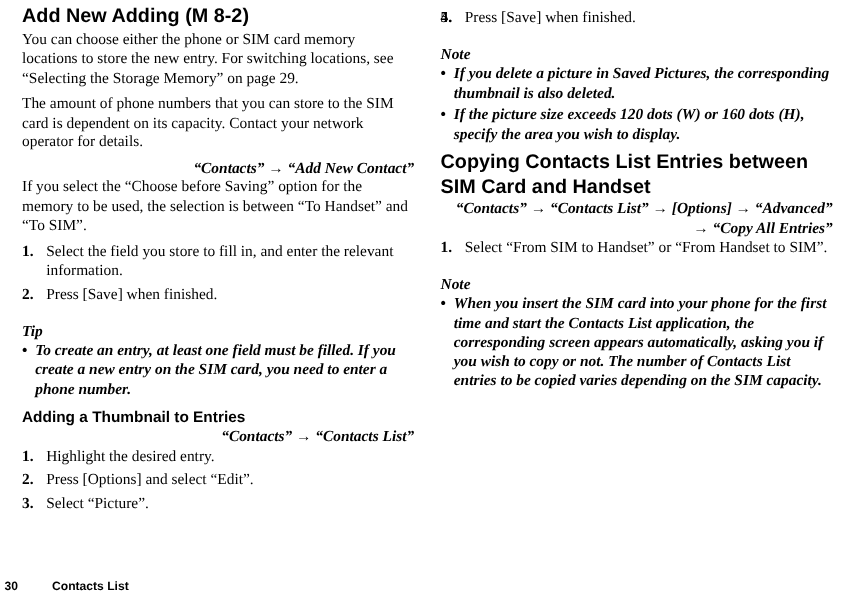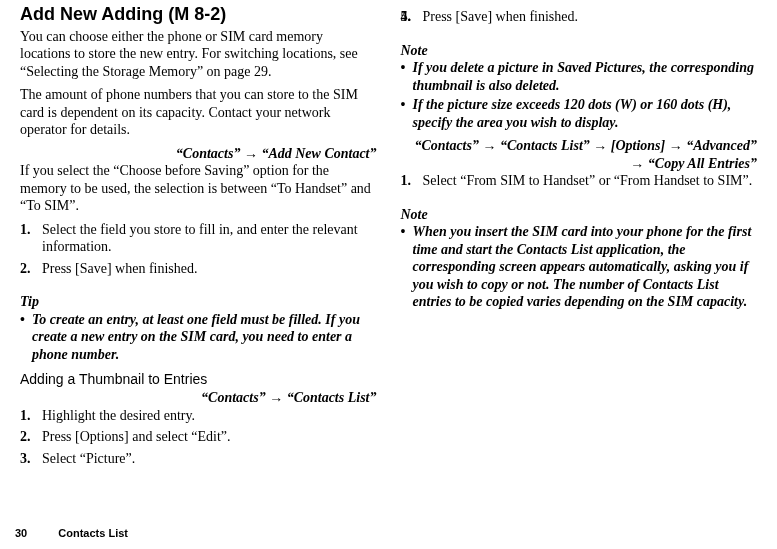--- a/index.html
+++ b/index.html
@@ -84,27 +84,27 @@
   }
   ul.notes li::before {
     content: "•";
     position: absolute;
     left: 0;
     font-style: normal;
   }
   h3 {
     font-family: Arial, Helvetica, sans-serif;
     font-size: 14px;
-    font-weight: normal;
+    font-weight: bold;
     margin: 8px 0 0 0;
   }
   .footer {
     position: absolute;
     bottom: 10px;
-    left: 15px;
+    left: 4px;
     font-family: Arial, Helvetica, sans-serif;
     font-size: 11px;
     font-weight: bold;
   }
   .footer .pn {
     margin-right: 28px;
   }
 </style>
 </head>
 <body>
@@ -139,20 +139,21 @@
   <div class="col">
     <ol class="steps">
       <li><span class="num">4.</span></li>
       <li><span class="num">5.</span><span>Press [Save] when finished.</span></li>
     </ol>
     <p class="label">Note</p>
     <ul class="notes">
       <li>If you delete a picture in Saved Pictures, the corresponding thumbnail is also deleted.</li>
       <li>If the picture size exceeds 120 dots (W) or 160 dots (H), specify the area you wish to display.</li>
     </ul>
+    <h2 style="margin-top:6px;">Copying Contacts List Entries between SIM Card and Handset</h2>
     <p class="navpath">“Contacts” → “Contacts List” → [Options] → “Advanced” → “Copy All Entries”</p>
     <ol class="steps">
       <li><span class="num">1.</span><span>Select “From SIM to Handset” or “From Handset to SIM”.</span></li>
     </ol>
     <p class="label">Note</p>
     <ul class="notes">
       <li>When you insert the SIM card into your phone for the first time and start the Contacts List application, the corresponding screen appears automatically, asking you if you wish to copy or not. The number of Contacts List entries to be copied varies depending on the SIM capacity.</li>
     </ul>
   </div>
 </div>

